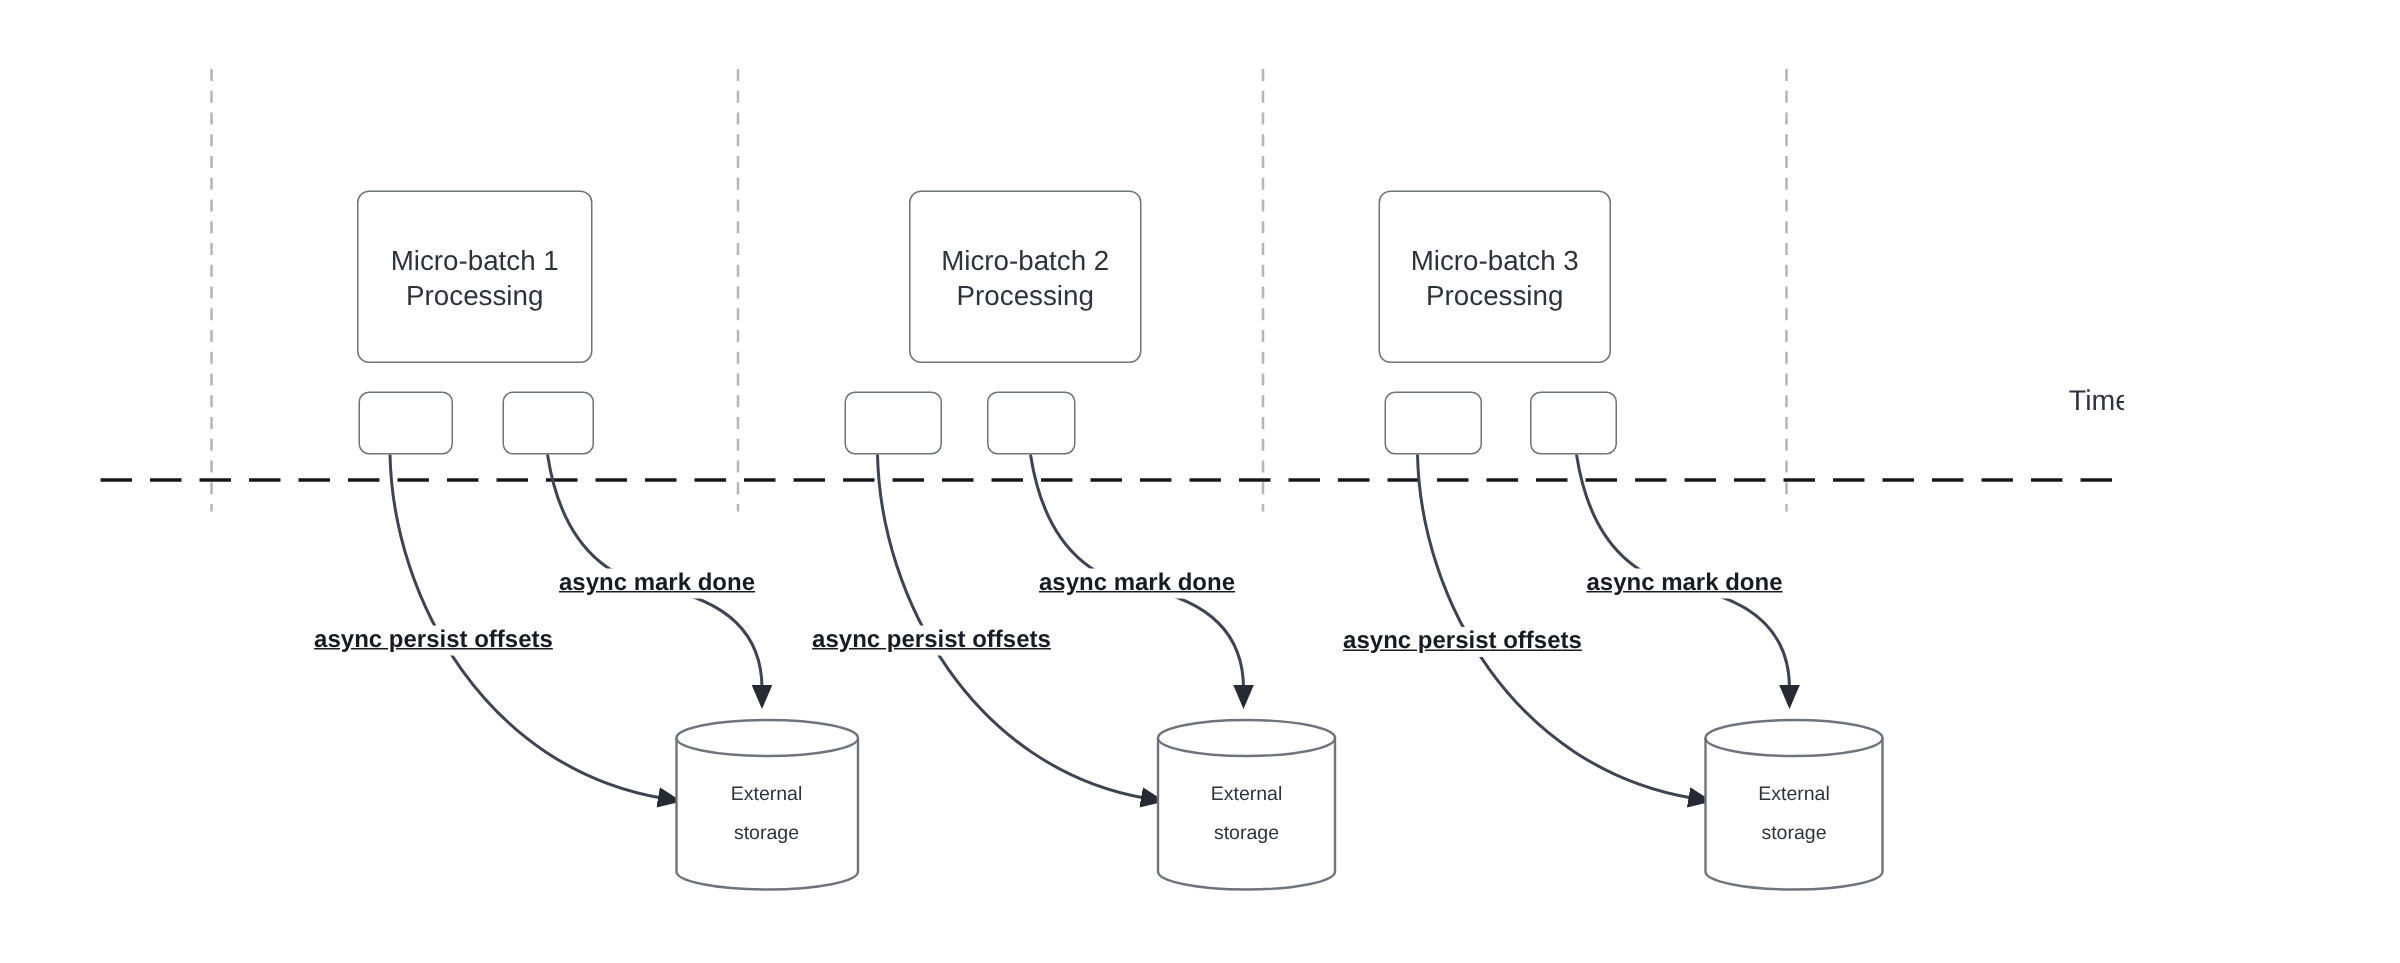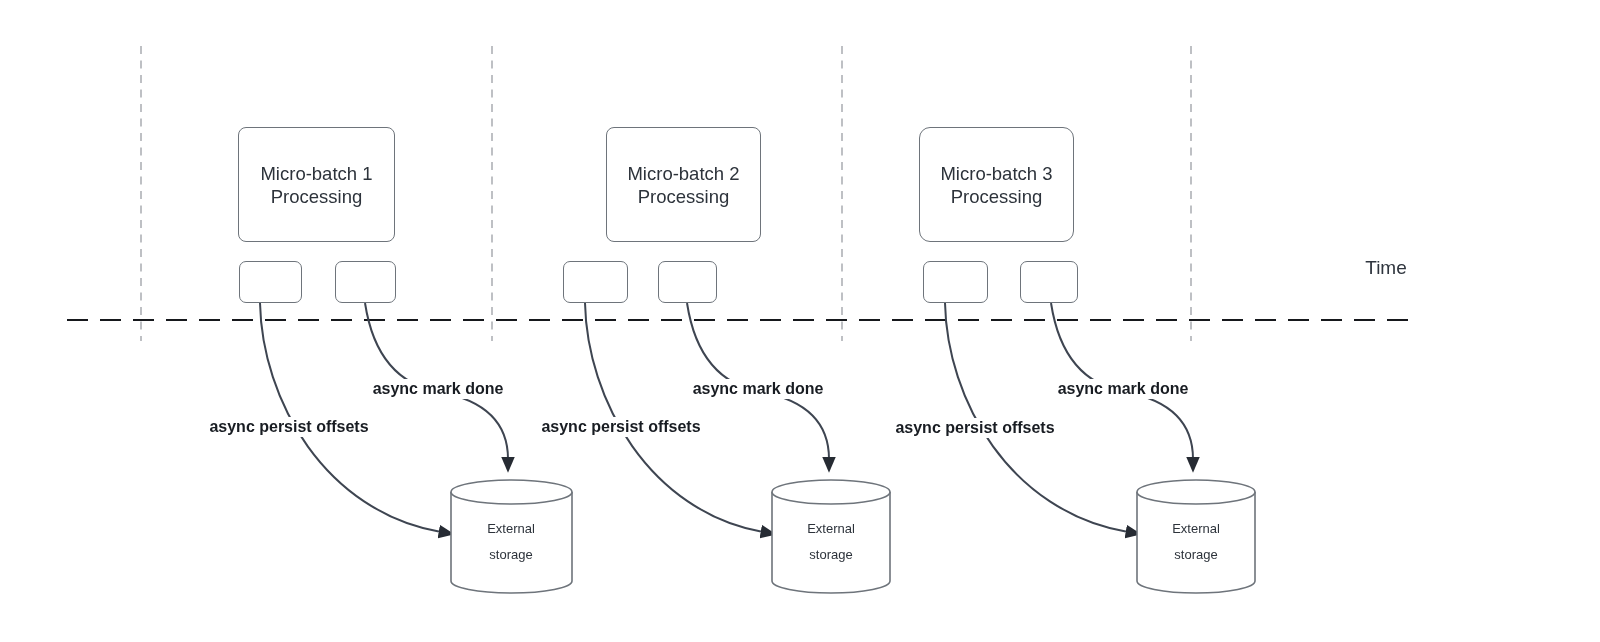--- a/index.html
+++ b/index.html
@@ -55,27 +55,29 @@
   }
   .edge-label {
     position: absolute;
     transform: translate(-50%, -50%);
     font-size: 16px;
     font-weight: bold;
     color: #181c22;
     background: #ffffff;
     padding: 1px 3px;
     white-space: nowrap;
+    text-decoration: underline;
   }
   .time-label {
     position: absolute;
     transform: translate(-50%, -50%);
     font-size: 19px;
     color: #2f353e;
     white-space: nowrap;
+    margin-left: 14px;
   }
 </style>
 </head>
 <body>
 
 <div class="canvas">
 
   <svg class="svg-layer" viewBox="0 0 1600 642">
     <defs>
       <marker id="arrowhead" markerUnits="userSpaceOnUse" markerWidth="16" markerHeight="14" viewBox="0 0 14 12" refX="2" refY="6" orient="auto">
@@ -115,21 +117,21 @@
   </svg>
 
   <div class="node-box" style="left:238px; top:127px; width:157px; height:115px;">
     <span>Micro-batch 1</span>
     <span>Processing</span>
   </div>
   <div class="node-box" style="left:560px; top:127px; width:155px; height:115px;margin-left:46px;">
     <span>Micro-batch 2</span>
     <span>Processing</span>
   </div>
-  <div class="node-box" style="left:919px; top:127px; width:155px; height:115px;border-radius:11px;">
+  <div class="node-box" style="left:919px; top:127px; width:155px; height:115px;">
     <span>Micro-batch 3</span>
     <span>Processing</span>
   </div>
 
   <div class="task-box" style="left:239px; top:261px; width:63px; height:42px;"></div>
   <div class="task-box" style="left:335px; top:261px; width:61px; height:42px;"></div>
   <div class="task-box" style="left:563px; top:261px; width:65px; height:42px;"></div>
   <div class="task-box" style="left:658px; top:261px; width:59px; height:42px;"></div>
   <div class="task-box" style="left:923px; top:261px; width:65px; height:42px;"></div>
   <div class="task-box" style="left:1020px; top:261px; width:58px; height:42px;"></div>

